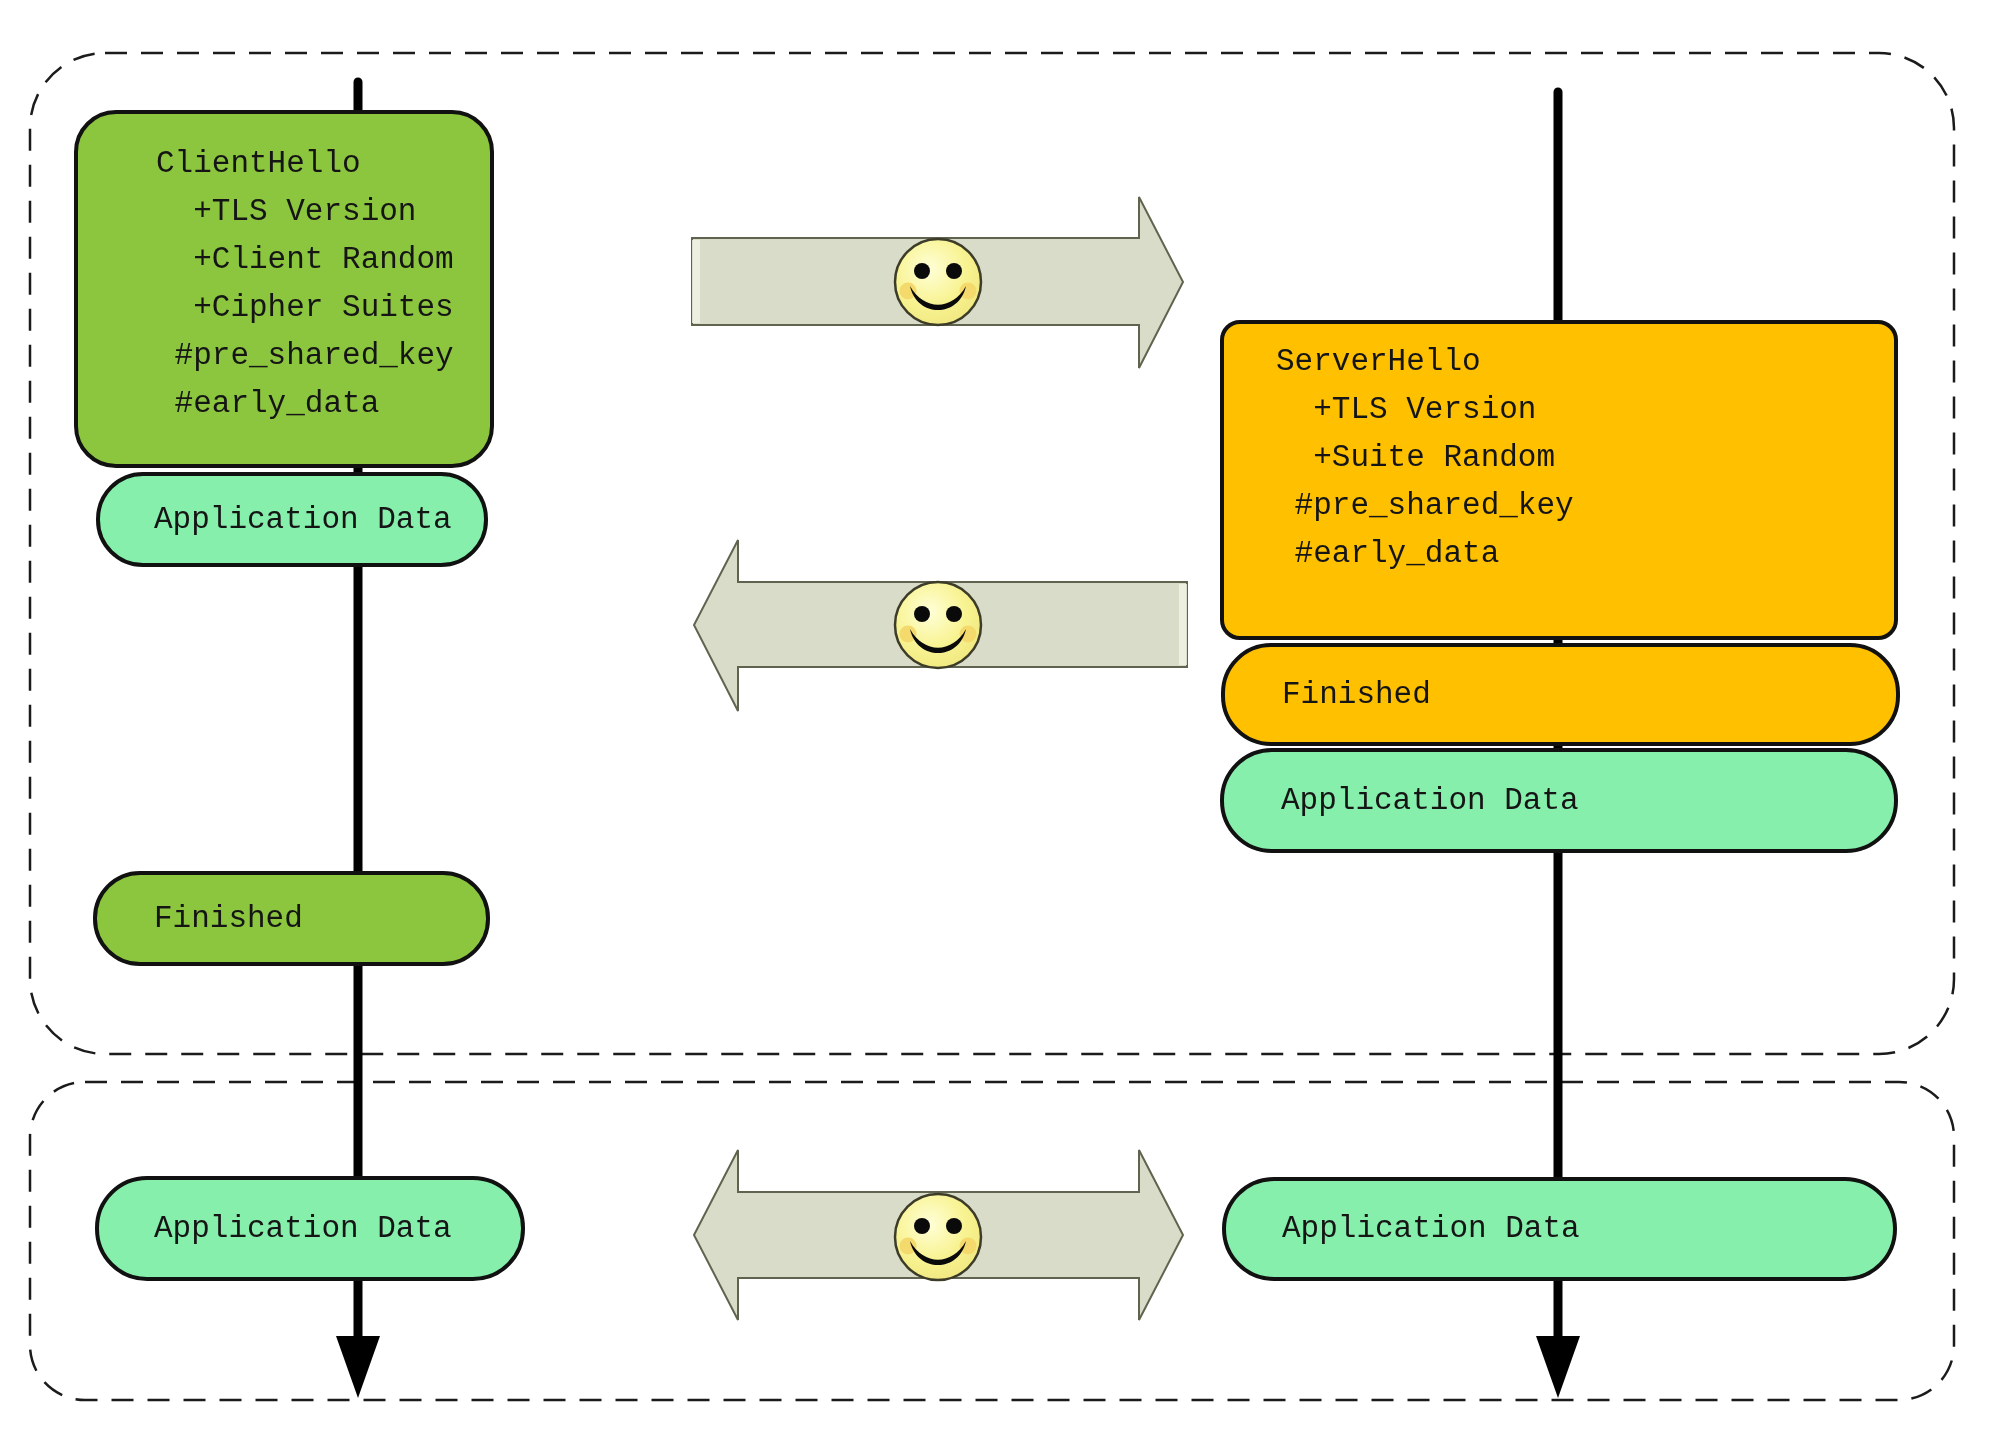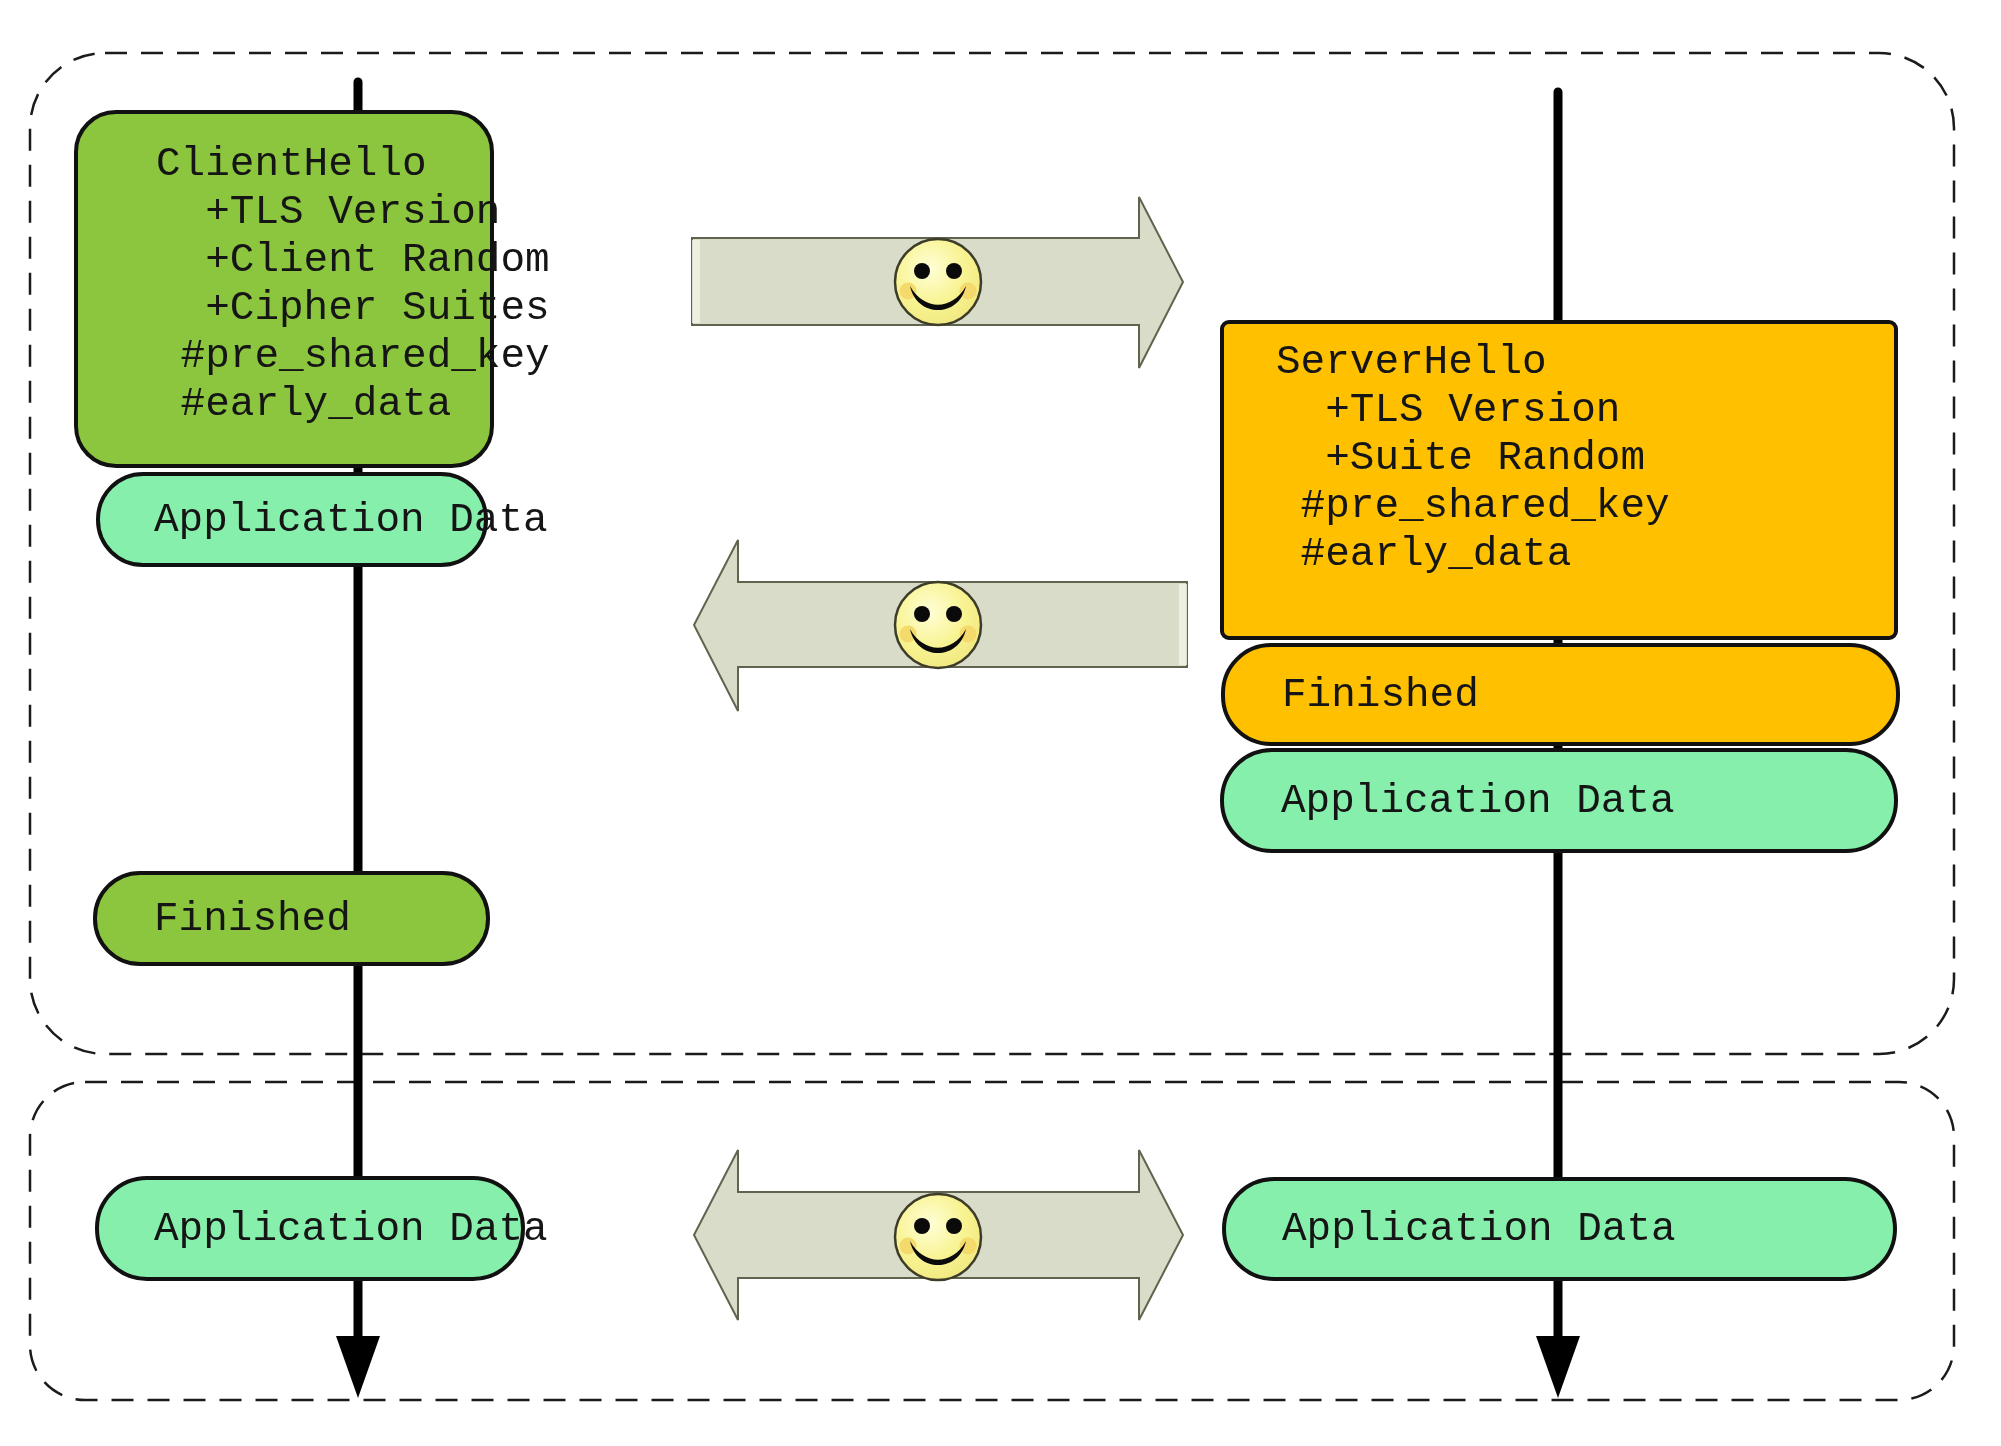--- a/index.html
+++ b/index.html
@@ -10,21 +10,21 @@
     font-family:"Liberation Mono", monospace;
     overflow:hidden;
   }
   .layer{position:absolute;left:0;top:0;}
   .box{
     position:absolute;
     box-sizing:border-box;
     border:4px solid #111111;
     color:#151515;
     font-family:"Liberation Mono", monospace;
-    font-size:41px;
+    font-size:31px;
     line-height:48px;
   }
   .box .bline{white-space:pre;}
   .single{display:flex;align-items:center;white-space:pre;}
   .green{background:#8CC63F;}
   .orange{background:#FFC000;}
   .pink{background:#86efac;}
   .multi{padding-top:26px;}
 </style>
 </head>
@@ -85,21 +85,21 @@
   </div>
 
   <div class="box green single" style="left:93px;top:871px;width:397px;height:95px;border-radius:47px;padding-left:57px;">
     <span>Finished</span>
   </div>
 
   <div class="box pink single" style="left:95px;top:1176px;width:430px;height:105px;border-radius:52px;padding-left:55px;">
     <span>Application Data</span>
   </div>
 
-  <div class="box orange multi" style="left:1220px;top:320px;width:678px;height:320px;border-radius:9px;padding-left:52px;padding-top:14px;">
+  <div class="box orange multi" style="left:1220px;top:320px;width:678px;height:320px;border-radius:20px;padding-left:52px;padding-top:14px;">
     <div class="bline">ServerHello</div>
     <div class="bline">  +TLS Version</div>
     <div class="bline">  +Suite Random</div>
     <div class="bline"> #pre_shared_key</div>
     <div class="bline"> #early_data</div>
   </div>
 
   <div class="box orange single" style="left:1221px;top:643px;width:679px;height:103px;border-radius:50px;padding-left:57px;">
     <span>Finished</span>
   </div>

